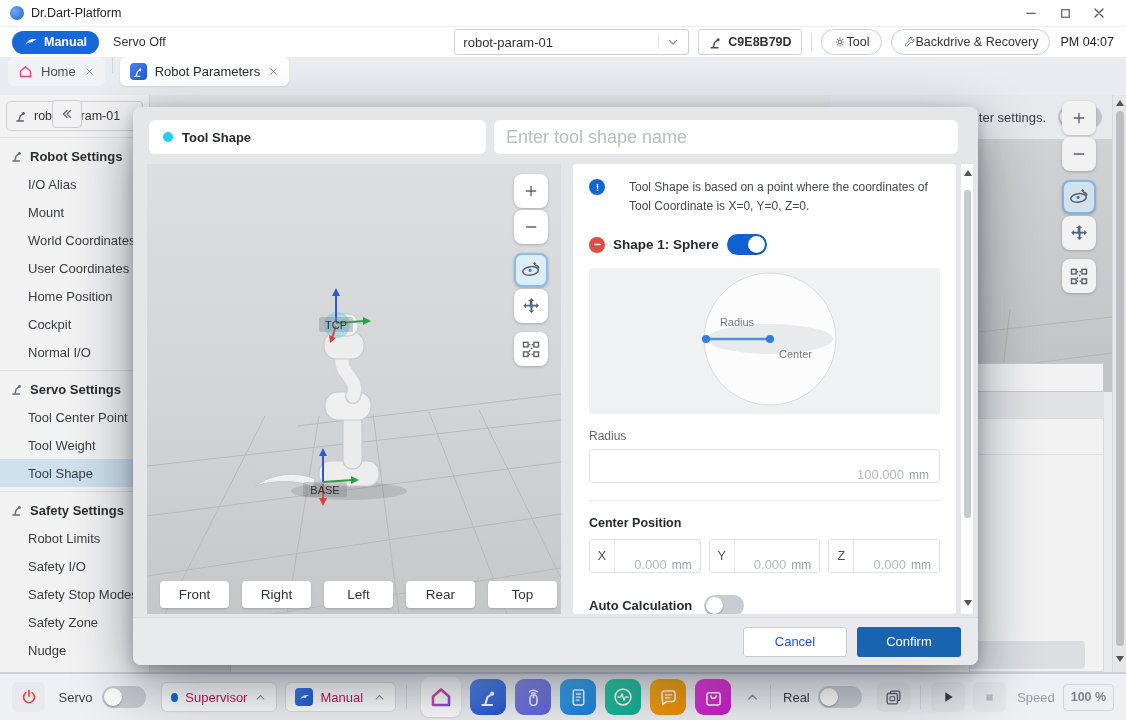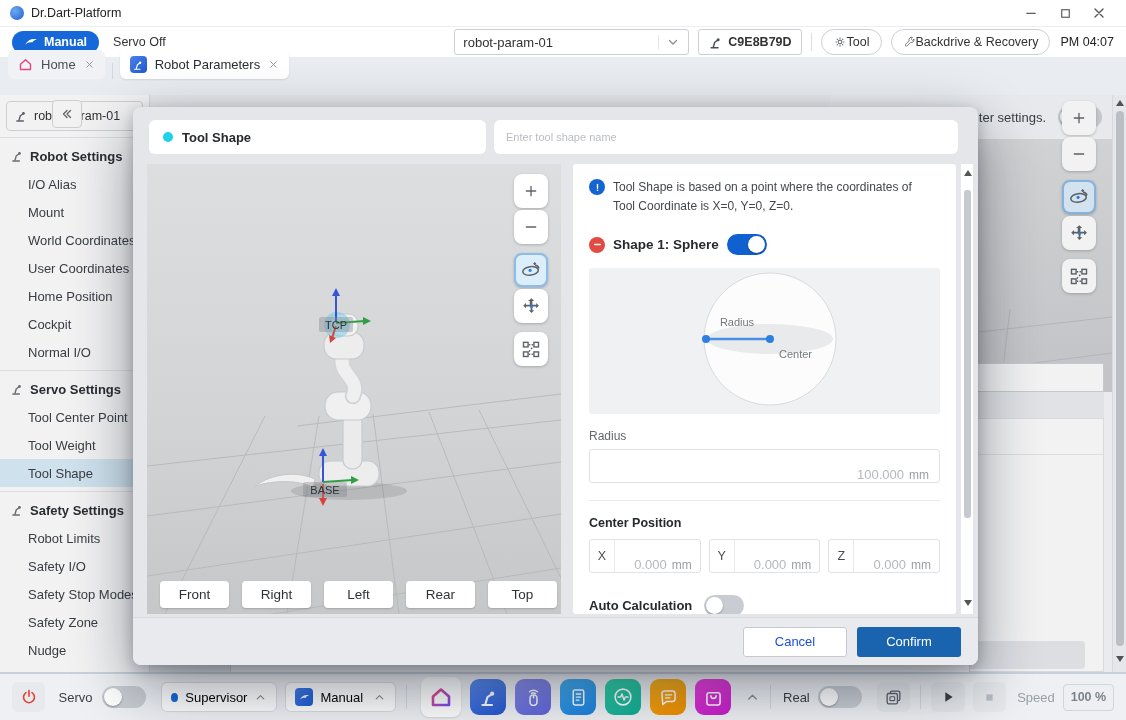--- a/index.html
+++ b/index.html
@@ -19,21 +19,21 @@
 #manual-btn{display:flex;align-items:center;gap:6px;background:#1668d9;color:#fff;font-weight:bold;font-size:12.5px;height:23px;padding:0 12px;border-radius:12px;border:none}
 #servo-status{margin-left:14px;color:#333;font-size:12.5px}
 #param-select{margin-left:auto;width:235px;height:26px;border:1px solid #ccd0d5;border-radius:3px;background:#fff;display:flex;align-items:center;padding:0 8px;color:#333}
 #param-select .chev{margin-left:auto;border-left:1px solid #e3e6e9;padding-left:7px;color:#8a9096}
 .tb-pill{height:26px;border:1px solid #ccd0d5;border-radius:13px;background:#fff;display:flex;align-items:center;padding:0 11px;color:#333;font-size:12.5px}
 #robot-id-btn{height:26px;border:1px solid #ccd0d5;border-radius:3px;background:#fff;display:flex;align-items:center;gap:5px;padding:0 9px;margin-left:9px;font-weight:bold;font-size:12.5px}
 .tb-div{width:1px;height:18px;background:#dadde1;margin:0 9px}
 #clock{margin-left:10px;font-size:12.5px;color:#222}
 
 
-#tabbar{position:absolute;top:57px;left:0;right:0;height:38px;background:#e9ecf0;display:flex;align-items:flex-end;padding:16px 8px}
+#tabbar{position:absolute;top:57px;left:0;right:0;height:38px;background:#e9ecf0;display:flex;align-items:flex-start;padding:0 8px}
 .tab{height:29px;display:flex;align-items:center;gap:8px;padding:0 10px;border-radius:6px;font-size:13px;color:#4a4f55}
 .tab.inactive{background:#f0f2f5}
 .tab.active{background:#fff;box-shadow:0 1px 2px rgba(0,0,0,.10);color:#2a2e33}
 .tab .close{color:#8a9096;display:flex}
 .tab-div{width:1px;height:16px;background:#d4d8dd;margin:0 7px}
 .tabicon-tile{width:17px;height:17px;border-radius:4px;background:linear-gradient(135deg,#4a82ea,#2057cf);display:flex;align-items:center;justify-content:center;color:#fff}
 
 
 #main{position:absolute;top:95px;left:0;right:0;bottom:48px;background:#f2f3f5}
 #dim{position:absolute;inset:0;background:rgba(32,40,52,.06);z-index:10;pointer-events:none}
@@ -65,37 +65,37 @@
 .tri-up{width:0;height:0;border-left:4px solid transparent;border-right:4px solid transparent;border-bottom:6px solid #555}
 .tri-down{width:0;height:0;border-left:4px solid transparent;border-right:4px solid transparent;border-top:6px solid #555}
 #app-thumb{position:absolute;left:3px;top:16px;bottom:26px;width:8px;border-radius:4px;background:#c5c8cd}
 
 
 #modal{position:absolute;left:133px;top:12px;width:845px;height:558px;background:#e4e6ea;border-radius:8px;
   box-shadow:0 22px 60px rgba(15,22,35,.45),0 4px 14px rgba(15,22,35,.25);z-index:30}
 #m-title{position:absolute;left:16px;top:13px;width:337px;height:34px;background:#fff;border-radius:6px;display:flex;align-items:center;gap:9px;padding:0 14px;font-weight:bold;font-size:13px;color:#26292e}
 #m-dot{width:10px;height:10px;border-radius:50%;background:#1fd0ea}
 #m-name{position:absolute;left:361px;top:13px;width:464px;height:34px;background:#fff;border-radius:6px}
-#m-name input{width:100%;height:100%;border:none;outline:none;background:transparent;padding:0 12px;font-size:11px;color:#0f766e;font-family:inherit}
+#m-name input{width:100%;height:100%;border:none;outline:none;background:transparent;padding:0 12px;font-size:18px;color:#0f766e;font-family:inherit}
 #m-name input::placeholder{color:#b9bdc3}
 
 
 #vp{position:absolute;left:14px;top:57px;width:414px;height:450px;background:linear-gradient(#dddedf 0%,#d3d4d6 55%,#c6c7c9 100%);overflow:hidden}
 #vp-controls{position:absolute;right:13px;top:10px;display:flex;flex-direction:column;z-index:3}
 .ctl{width:34px;height:34px;background:#fff;border-radius:8px;box-shadow:0 1px 3px rgba(0,0,0,.22);display:flex;align-items:center;justify-content:center;color:#2e3338;border:none}
 .ctl+.ctl{margin-top:2px}
 .ctl.gap{margin-top:9px}
 .ctl.active{background:#ddeefb;border:2px solid #8abde9;color:#4a4f55}
 .ctl svg{color:#5f646a}
 #vp-views{position:absolute;left:13px;bottom:6px;display:flex;gap:13px;z-index:3}
 .vbtn{width:69px;height:27px;background:#fff;border:none;border-radius:4px;box-shadow:0 1px 2px rgba(0,0,0,.18);font-size:13.5px;color:#2e3338;font-family:inherit}
 
 
 #card{position:absolute;left:440px;top:57px;width:383px;height:450px;background:#fff;border-radius:3px;padding:14px 16px;overflow:hidden}
-#info-row{display:flex;gap:8px}
+#info-row{display:flex;gap:24px}
 #info-ico{flex:0 0 auto;width:16px;height:16px;border-radius:50%;background:#1565d0;display:flex;align-items:center;justify-content:center;margin-top:1px}
 #info-text{font-size:12px;color:#43474d;line-height:1.55;width:320px}
 #shape-row{display:flex;align-items:center;gap:8px;margin-top:19px}
 #shape-ico{width:16px;height:16px;border-radius:50%;background:#e14b42;display:flex;align-items:center;justify-content:center}
 #shape-label{font-weight:bold;font-size:13.5px;color:#26292e}
 .tg{position:relative;border-radius:11px;flex:0 0 auto}
 .tg .knob{position:absolute;top:2px;border-radius:50%;background:#fff;box-shadow:0 1px 2px rgba(0,0,0,.3)}
 .tg40{width:40px;height:21px}.tg40 .knob{width:17px;height:17px}
 .tg44{width:44px;height:22px}.tg44 .knob{width:18px;height:18px;display:flex;align-items:center;justify-content:center}
 .tg.on{background:#1160cf}.tg.on .knob{right:2px}
@@ -123,21 +123,21 @@
 #confirm-btn{width:104px;height:30px;background:#1a63ae;border:none;border-radius:3px;font-size:13px;color:#fff;font-family:inherit}
 
 
 #bg-fragment{position:absolute;left:230px;top:561px;width:740px;height:30px;background:#fff;border:1px solid #d9dce0;border-radius:6px;z-index:2}
 
 
 #statusbar{position:absolute;left:0;right:0;bottom:0;height:48px;background:#eef0f3;border-top:2px solid #c9d2da;display:flex;align-items:center;padding:0 12px;z-index:5}
 #power-tile{width:34px;height:30px;border-radius:6px;background:#e7e9ec;display:flex;align-items:center;justify-content:center;color:#e0443a}
 #servo-label{margin-left:13px;color:#3a3f45}
 #servo-toggle{margin-left:10px}
-.drop{height:30px;background:#fff;border:1px solid #d9dce0;border-radius:6px;display:flex;align-items:center;gap:7px;padding:0 9px;color:#000000}
+.drop{height:30px;background:#fff;border:1px solid #d9dce0;border-radius:6px;display:flex;align-items:center;gap:7px;padding:0 9px;color:#be185d}
 #role-drop{margin-left:15px;width:116px}
 #mode-drop{margin-left:8px;width:112px}
 .drop .chev{margin-left:auto;color:#8a9096;display:flex}
 #role-dot{width:9px;height:9px;border-radius:50%;background:#1668d9}
 #mode-tile{width:18px;height:18px;border-radius:4px;background:linear-gradient(135deg,#3f7ae8,#1c5bd2);display:flex;align-items:center;justify-content:center;color:#fff}
 .vdiv{width:1px;height:24px;background:#d7dade;margin:0 10px}
 #dock{display:flex;align-items:center;gap:9px;margin-left:4px}
 #dock-home{width:40px;height:40px;background:#fff;border-radius:8px;box-shadow:0 1px 2px rgba(0,0,0,.12);display:flex;align-items:center;justify-content:center}
 .dtile{width:36px;height:36px;border-radius:9px;display:flex;align-items:center;justify-content:center;color:#fff}
 #d-robot{background:linear-gradient(160deg,#5b8df0,#2455cf)}

